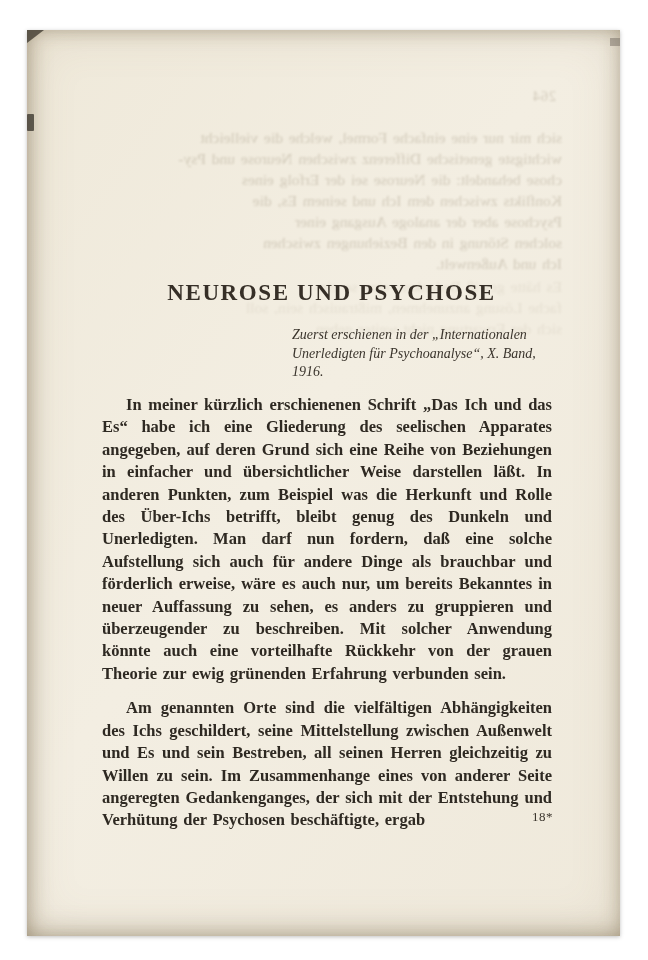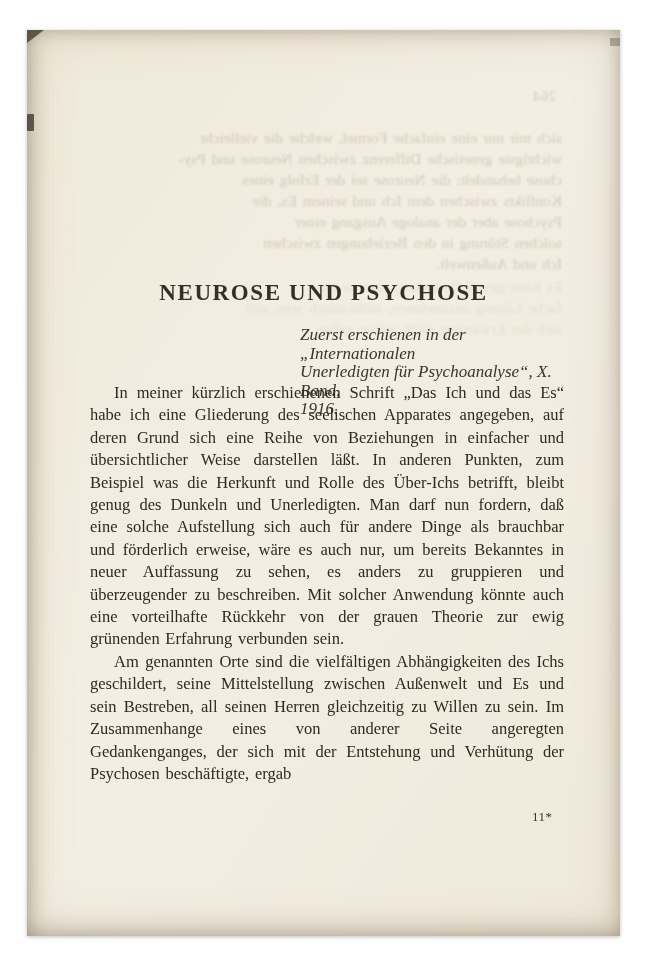--- a/index.html
+++ b/index.html
@@ -41,31 +41,32 @@
     opacity:.12;color:#85785f;
     font-size:15.5px;line-height:21px;text-align:justify;word-spacing:2px;
   }
 
   
   .title{
     position:absolute;left:0;top:250px;width:100%;margin:0;
     text-align:center;
     font-size:23px;font-weight:bold;letter-spacing:1.6px;
     color:#362f27;
+    padding-left:8px;
   }
   .citation{
-    position:absolute;left:273px;top:296px;width:268px;
-    font-style:italic;font-size:17px;line-height:18.5px;color:#3a342c;
+    position:absolute;left:265px;top:296px;width:268px;
+    font-style:italic;font-size:14px;line-height:18.5px;color:#3a342c;
   }
   .body-text{
     position:absolute;left:63px;top:352px;width:474px;
     font-size:16.5px;line-height:22.4px;color:#2e2922;
     text-align:justify;word-spacing:1.6px;
   }
-  .body-text p{margin:0;text-indent:24px;}
+  .body-text p{margin:12px;text-indent:24px;font-weight:bold;}
   .sig{
     position:absolute;left:505px;top:779px;
     font-size:13px;color:#3a342c;letter-spacing:.5px;
   }
 </style>
 </head>
 <body>
 
 <div class="page">
 
@@ -96,15 +97,15 @@
     <div>Zuerst erschienen in der „Internationalen</div>
     <div>Unerledigten für Psychoanalyse“, X. Band,</div>
     <div>1916.</div>
   </div>
 
   <div class="body-text">
     <p>In meiner kürzlich erschienenen Schrift „Das Ich und das Es“ habe ich eine Gliederung des seelischen Apparates angegeben, auf deren Grund sich eine Reihe von Beziehungen in einfacher und übersichtlicher Weise darstellen läßt. In anderen Punkten, zum Beispiel was die Herkunft und Rolle des Über-Ichs betrifft, bleibt genug des Dunkeln und Unerledigten. Man darf nun fordern, daß eine solche Aufstellung sich auch für andere Dinge als brauchbar und förderlich erweise, wäre es auch nur, um bereits Bekanntes in neuer Auffassung zu sehen, es anders zu gruppieren und überzeugender zu beschreiben. Mit solcher Anwendung könnte auch eine vorteilhafte Rückkehr von der grauen Theorie zur ewig grünenden Erfahrung verbunden sein.</p>
     <p>Am genannten Orte sind die vielfältigen Abhängigkeiten des Ichs geschildert, seine Mittelstellung zwischen Außenwelt und Es und sein Bestreben, all seinen Herren gleichzeitig zu Willen zu sein. Im Zusammenhange eines von anderer Seite angeregten Gedankenganges, der sich mit der Entstehung und Verhütung der Psychosen beschäftigte, ergab</p>
   </div>
 
-  <div class="sig">11*</div>
+  <div class="sig">18*</div>
 
 </div>
 
 </body></html>

